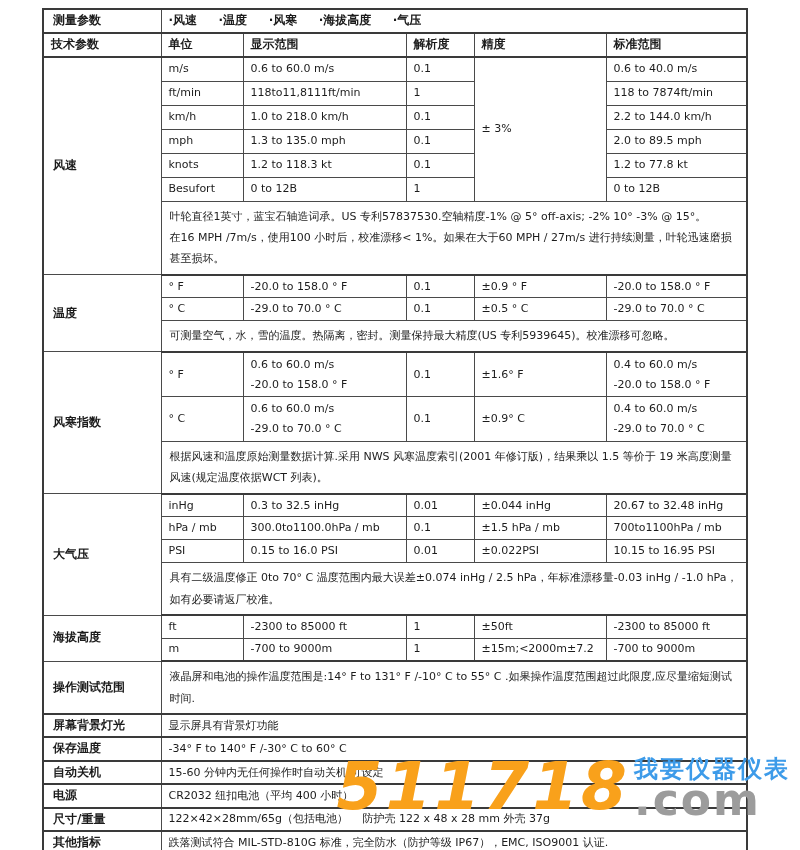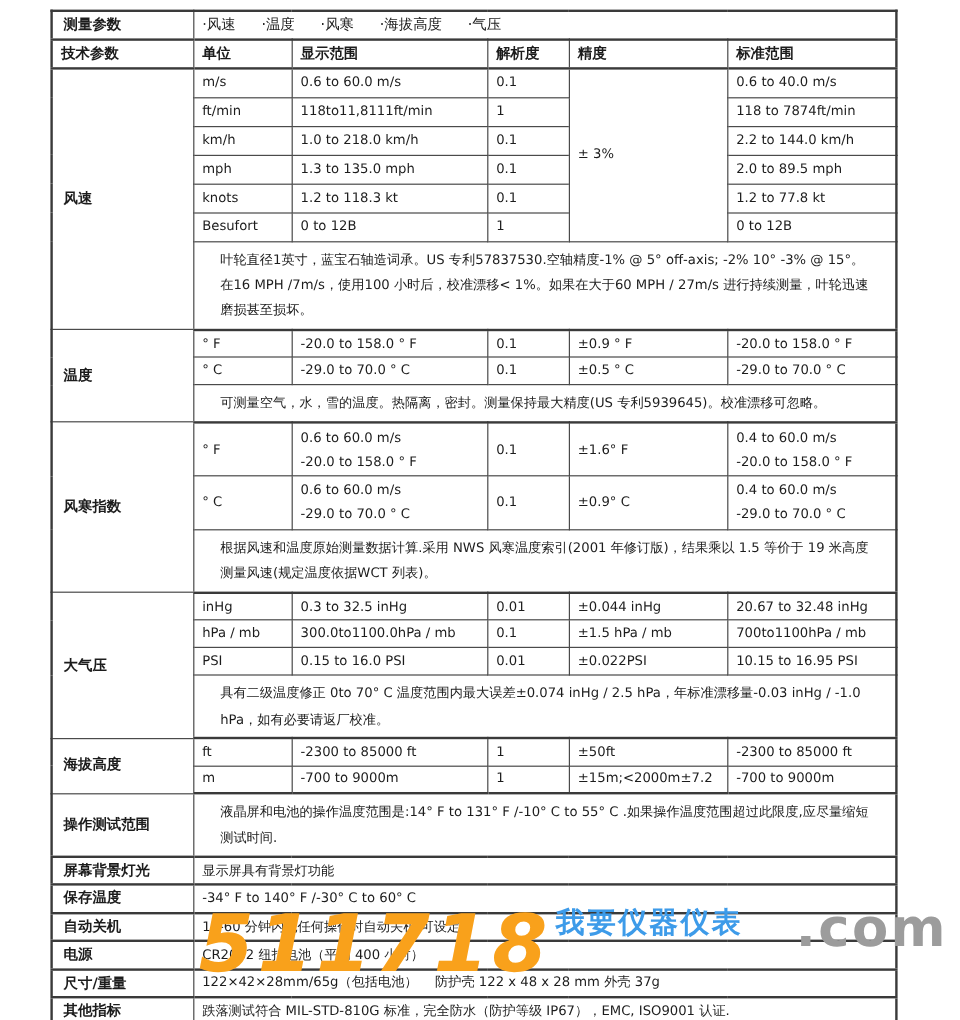--- a/index.html
+++ b/index.html
@@ -14,39 +14,39 @@
     border:2px solid #3a3a3a;
   }
   td{
     border:1px solid #4a4a4a;
     font-size:11px;line-height:1.45;
     padding:2px 7px;vertical-align:middle;
     overflow:hidden;
   }
   td.lbl{font-weight:bold;font-size:12px;padding-left:9px;}
   td.hdr{font-weight:bold;font-size:12px;margin-top:11px;}
-  td.note{line-height:1.95;font-size:11px;padding:4px 22px;}
+  td.note{line-height:1.95;font-size:11px;padding:4px 8px;}
   tr.h24{height:24px;}
   tr.h23{height:23px;}
   tr.h41{height:41px;}
   tr.h42{height:42px;}
   tr.h44{height:44px;margin-left:28px;}
   tr.sec td{border-bottom:2px solid #3a3a3a;}
-  .bullets span{margin-right:18px;font-weight:normal;font-size:12px;}
+  .bullets span{margin-right:18px;font-weight:bold;font-size:12px;}
   .two-line div{line-height:1.8;}
   
   .watermark{
     position:absolute;top:756px;right:10px;
     display:flex;
   }
   .wm-number{
     font-size:66px;font-weight:bold;font-style:italic;
     line-height:0.95;letter-spacing:3px;
   }
-  .wm-right{display:flex;align-items:flex-start;margin-left:4px;gap:44px;}
+  .wm-right{display:flex;flex-direction:column;align-items:flex-start;margin-left:4px;}
   .wm-slogan{font-size:24px;font-weight:bold;letter-spacing:2px;line-height:1.1;}
   .wm-com{font-size:44px;font-weight:bold;line-height:0.8;letter-spacing:2px;}
 </style>
 </head>
 <body>
 
 <table class="spec">
   <colgroup>
     <col style="width:118px">
       <col style="width:82px">

